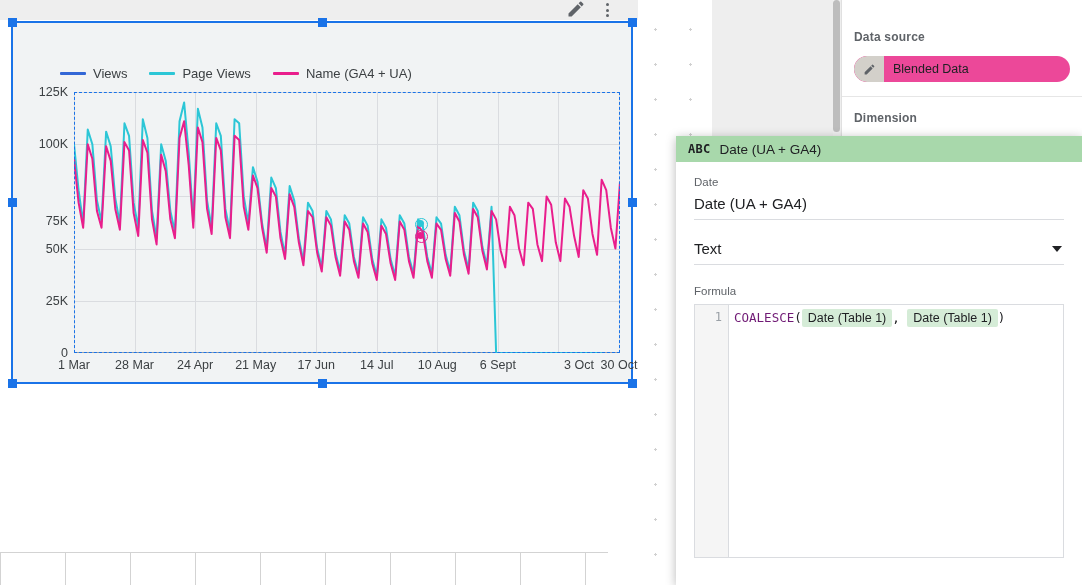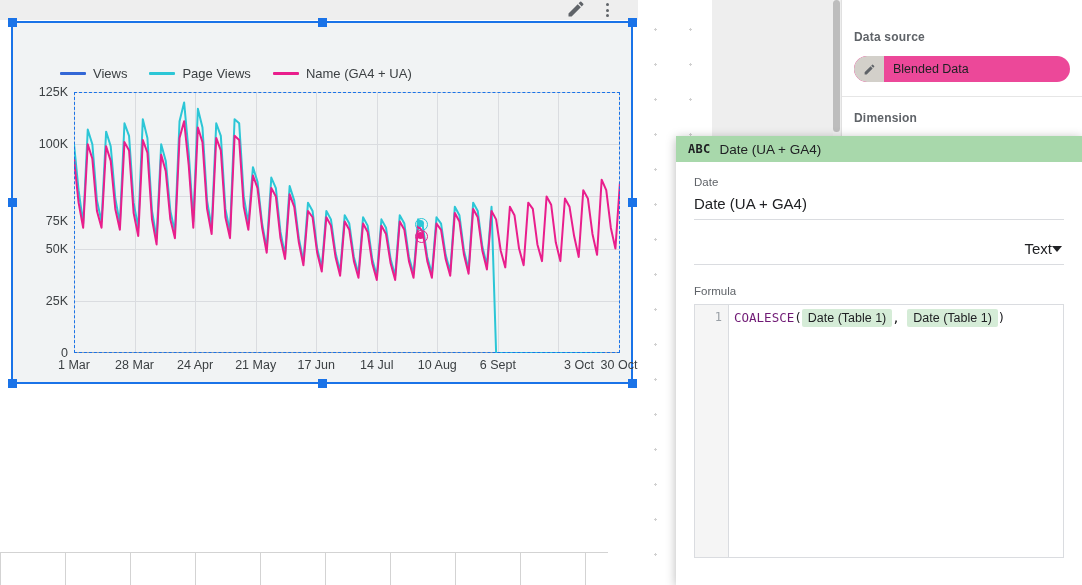--- a/index.html
+++ b/index.html
@@ -152,21 +152,21 @@
     font-family:"DejaVu Sans Mono", monospace;
   }
   #dialog-title{font-size:13.5px;color:#202124;}
 
   #dialog-body{padding:14px 18px 0 18px;}
   .field-label{font-size:11.5px;color:#5f6368;margin-bottom:7px;}
   .field-underline{
     border-bottom:1px solid #dadce0;padding-bottom:7px;font-size:15px;color:#202124;
   }
   .field-block{margin-bottom:20px;}
-  .select-row{display:flex;align-items:center;justify-content:flex-end;}
+  .select-row{display:flex;align-items:center;justify-content:space-between;}
   .caret{
     width:0;height:0;border-left:5px solid transparent;border-right:5px solid transparent;
     border-top:6px solid #202124;margin-right:2px;
   }
   #formula-box{
     margin-top:6px;border:1px solid #dadce0;height:254px;display:flex;box-sizing:border-box;
     background:#ffffff;
   }
   #gutter{
     width:34px;flex:0 0 34px;background:#f5f5f5;border-right:1px solid #dadce0;

